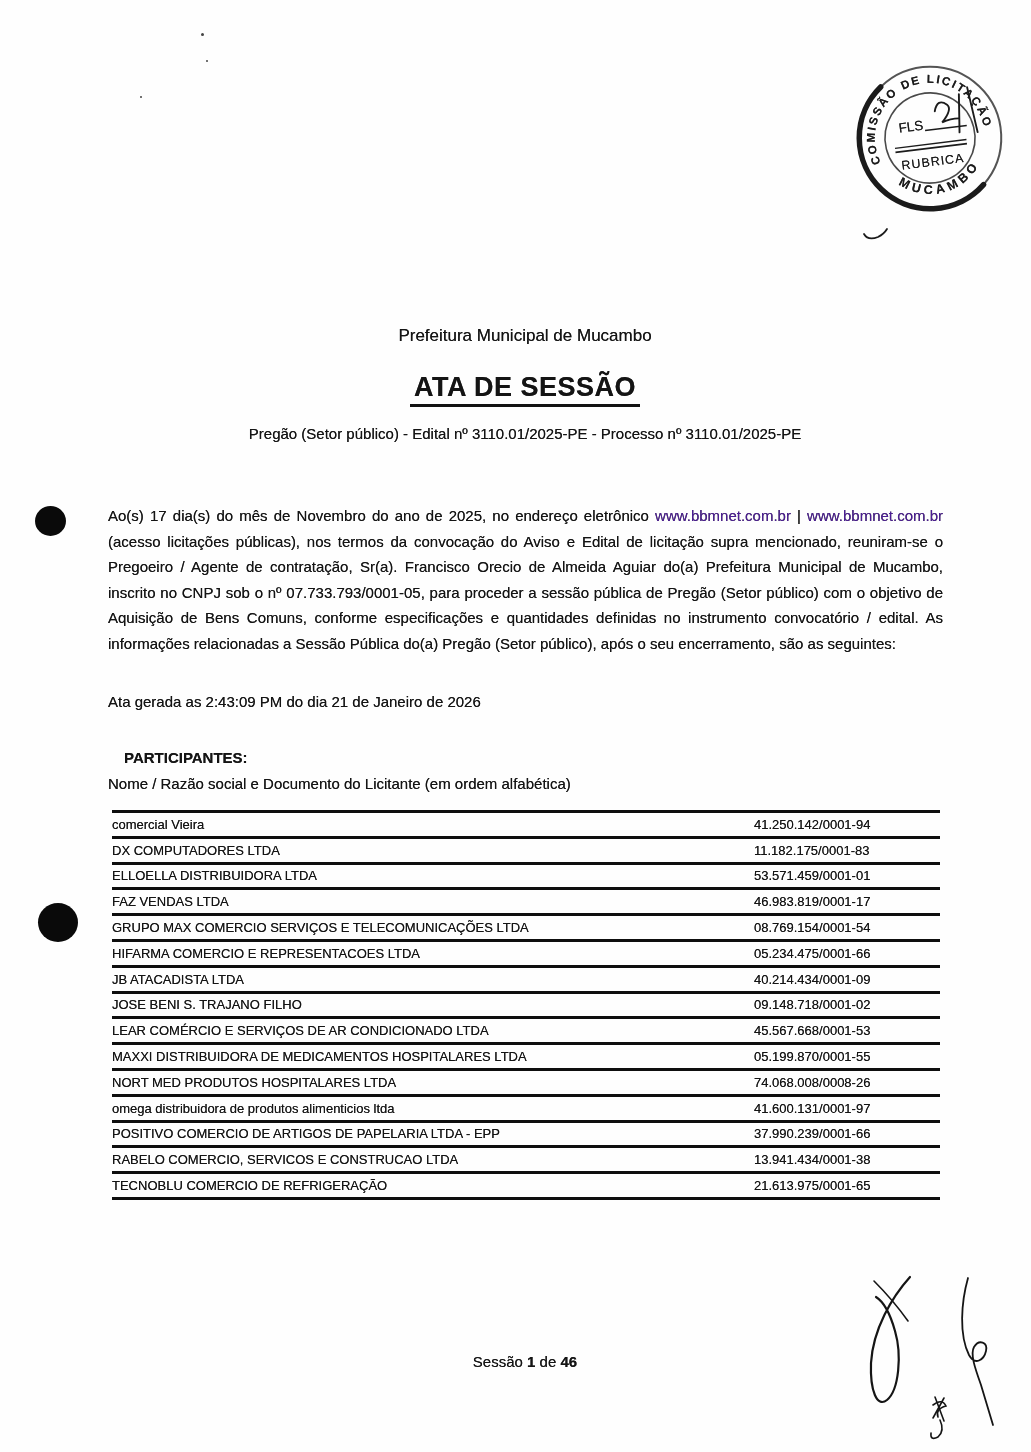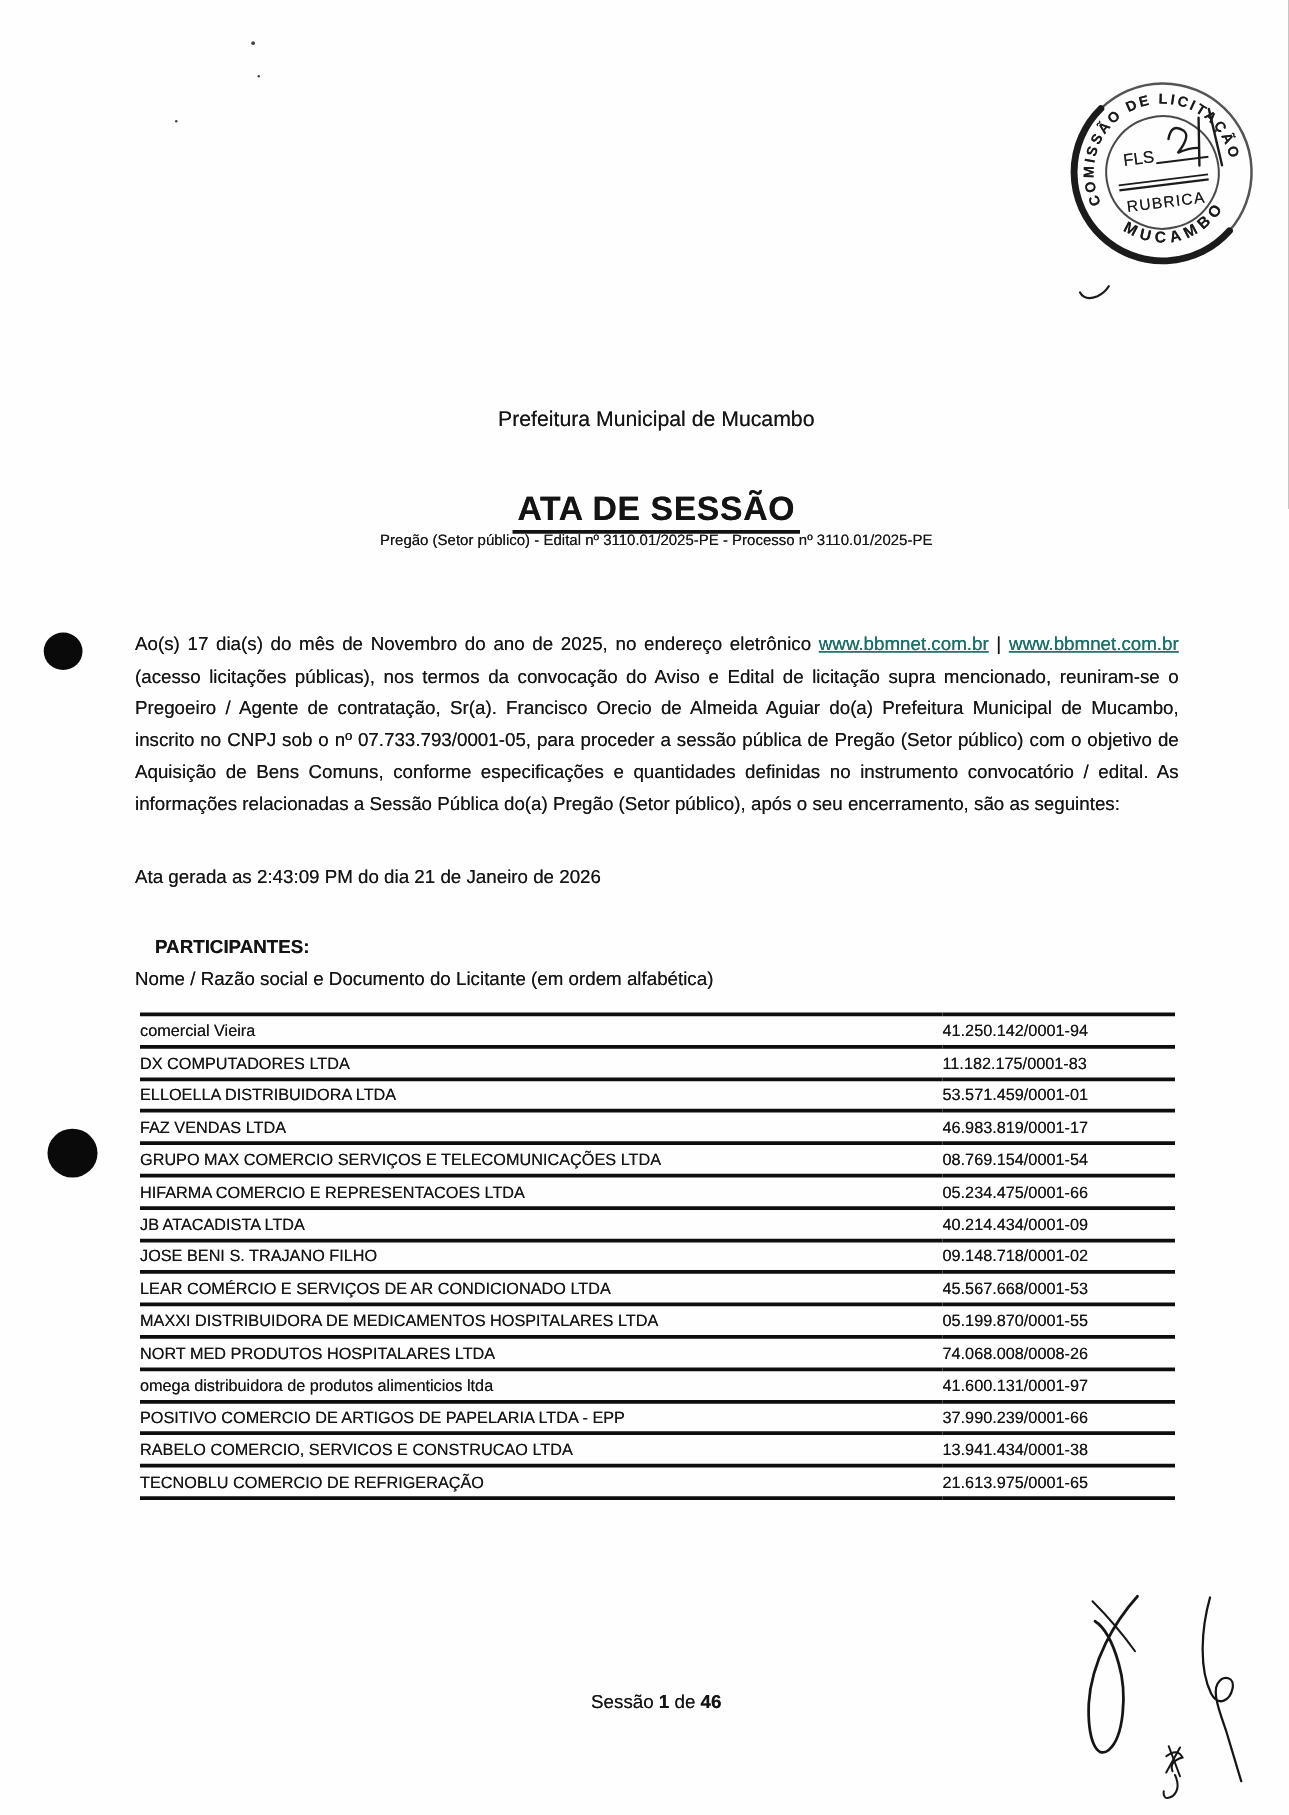--- a/index.html
+++ b/index.html
@@ -8,25 +8,25 @@
     width:1031px;height:1452px;
     background:#fefefe;
     margin:0 auto;
     overflow:hidden;
     font-family:"Liberation Sans", sans-serif;
     color:#141414;
     text-shadow:0 0 0.45px rgba(10,10,10,0.75);
   }
   .abs{position:absolute;}
   .org-title{top:326px;left:108px;width:834px;text-align:center;font-size:17px;font-weight:400;}
-  .doc-title-wrap{top:392px;left:108px;width:834px;text-align:center;}
+  .doc-title-wrap{top:372px;left:108px;width:834px;text-align:center;}
   .doc-title{display:inline-block;font-size:27px;font-weight:700;letter-spacing:0.5px;border-bottom:3px solid #121212;padding:0 4px 1px 4px;}
-  .subtitle{top:425px;left:108px;width:834px;text-align:center;font-size:12px;}
+  .subtitle{top:425px;left:108px;width:834px;text-align:center;font-size:15px;}
   .intro{top:503px;left:108px;width:835px;font-size:15px;line-height:25.6px;text-align:justify;margin:0;}
-  .intro .link{color:#0f766e;text-decoration:underline;}
+  .intro .link{color:#4c1d95;}
   .gen-line{top:693px;left:108px;width:835px;font-size:15px;margin:0;}
   .section-label{top:733px;left:108px;font-size:15px;font-weight:700;margin:16px;}
   .col-caption{top:775px;left:108px;width:835px;font-size:15px;margin:0;}
   table.participants{
     top:810px;left:112px;width:828px;
     position:absolute;
     border-collapse:collapse;
     border-top:3px solid #0e0e0e;
     table-layout:fixed;
     font-size:13px;

